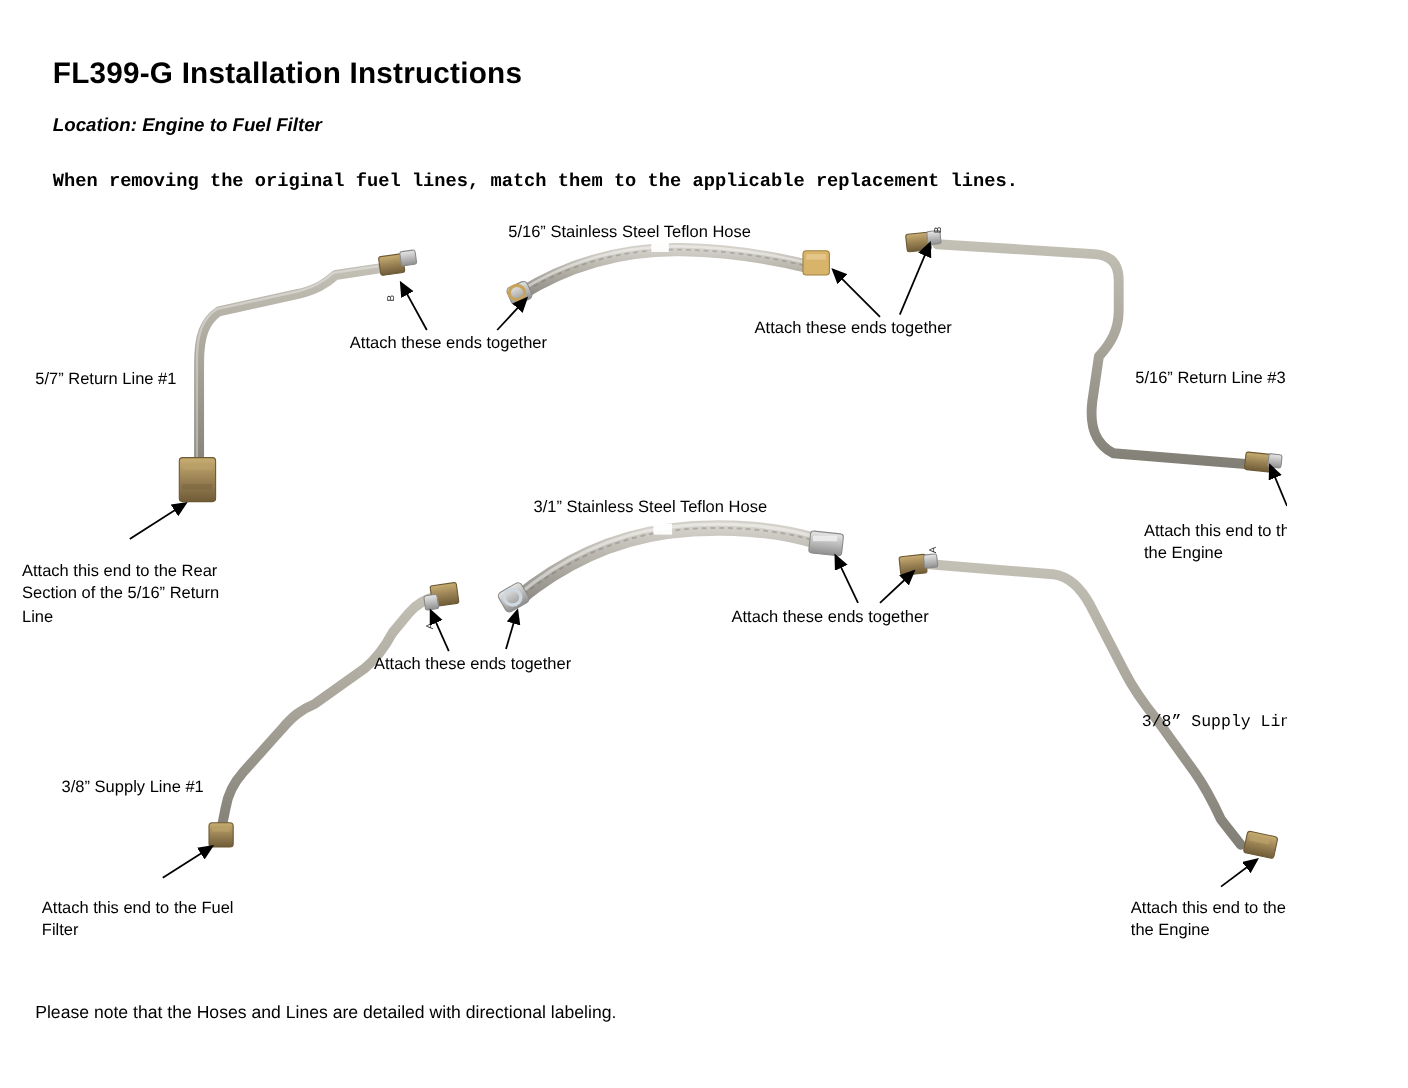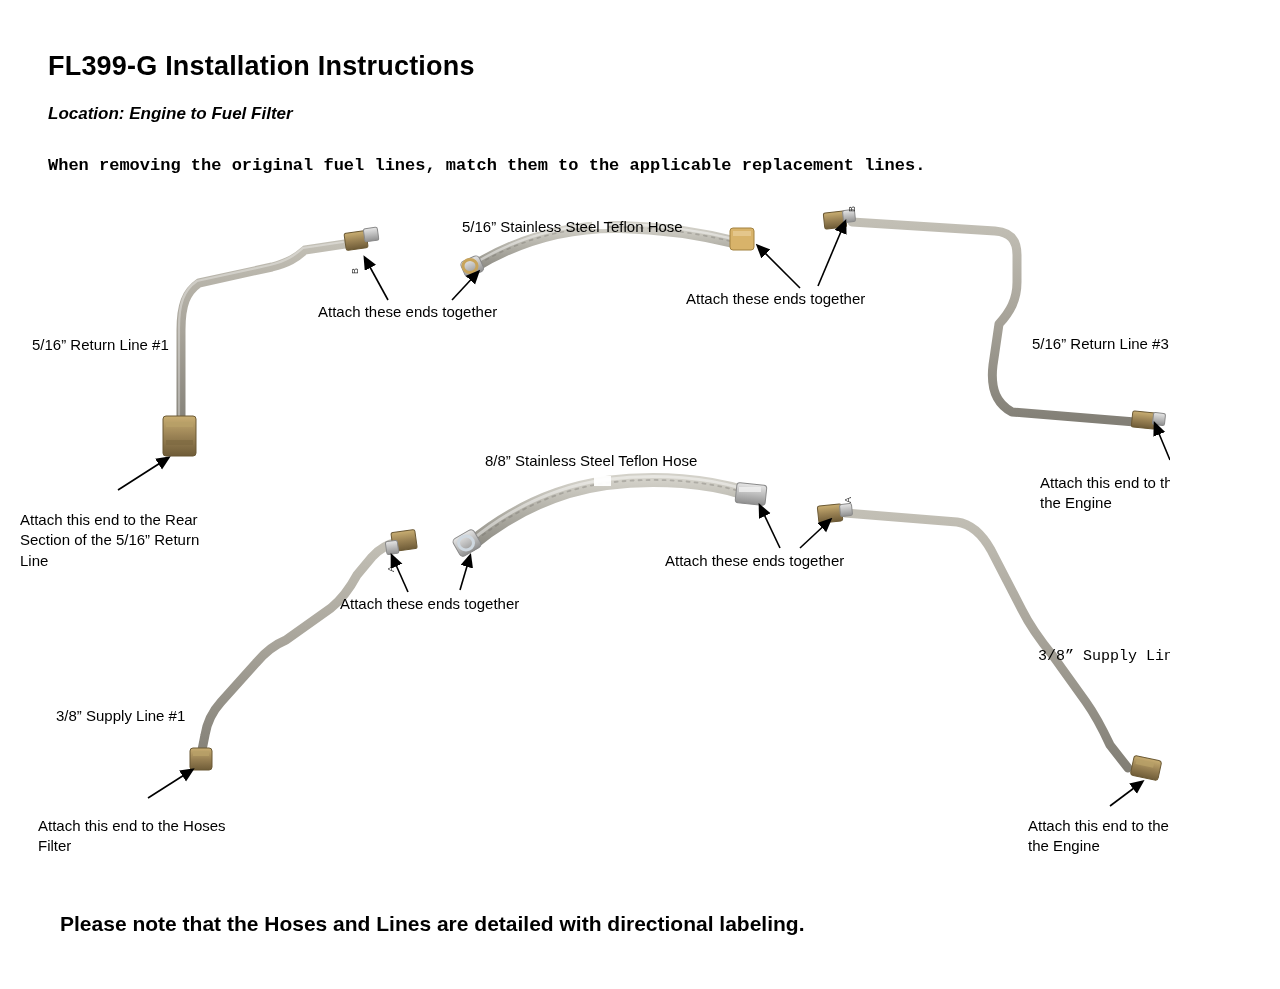--- a/index.html
+++ b/index.html
@@ -38,24 +38,24 @@
     font-style: italic;
   }
   #match-note {
     left: 48px;
     top: 155px;
     font-size: 17px;
     font-weight: bold;
     font-family: Liberation Mono, monospace;
   }
   #footer-1 {
-    left: 60px;
+    left: 32px;
     top: 911px;
-    font-size: 21px;
-    font-weight: bold;
+    font-size: 16px;
+    font-weight: normal;
   }
   #footer-2 {
     left: 48px;
     top: 932px;
     font-size: 16px;
     font-weight: bold;
   }
   .lbl {
     position: absolute;
     font-size: 15px;
@@ -207,36 +207,36 @@
 
       <path d="M780,548 L760,506" marker-end="url(#arrowhead)"></path>
       <path d="M800,548 L830,520" marker-end="url(#arrowhead)"></path>
 
       <path d="M148,798 L192,770" marker-end="url(#arrowhead)"></path>
 
       <path d="M1110,806 L1142,782" marker-end="url(#arrowhead)"></path>
     </g>
   </svg>
 
-  <div class="lbl" style="left:462px; top:201px;margin-top:16px;">5/16” Stainless Steel Teflon Hose</div>
-  <div class="lbl" style="left:32px; top:335px;">5/16” Return Line #1</div>
+  <div class="lbl" style="left:462px; top:201px;">5/16” Stainless Steel Teflon Hose</div>
+  <div class="lbl" style="left:32px; top:335px;">5/7” Return Line #1</div>
   <div class="lbl" style="left:1032px; top:334px;">5/16” Return Line #3</div>
   <div class="lbl" style="left:318px; top:302px;">Attach these ends together</div>
   <div class="lbl" style="left:686px; top:289px;">Attach these ends together</div>
   <div class="lbl" style="left:20px; top:510px;">Attach this end to the Rear
 Section of the 5/16” Return
 Line</div>
   <div class="lbl" style="left:1040px; top:473px;">Attach this end to the back of
 the Engine</div>
 
-  <div class="lbl" style="left:485px; top:451px;">8/8” Stainless Steel Teflon Hose</div>
+  <div class="lbl" style="left:485px; top:451px;">3/1” Stainless Steel Teflon Hose</div>
   <div class="lbl" style="left:56px; top:706px;">3/8” Supply Line #1</div>
   <div class="lbl" style="left:1038px; top:647px;font-family:Liberation Mono, monospace;">3/8” Supply Line #2</div>
   <div class="lbl" style="left:340px; top:594px;">Attach these ends together</div>
   <div class="lbl" style="left:665px; top:551px;">Attach these ends together</div>
-  <div class="lbl" style="left:38px; top:816px;">Attach this end to the Hoses
+  <div class="lbl" style="left:38px; top:816px;">Attach this end to the Fuel
 Filter</div>
   <div class="lbl" style="left:1028px; top:816px;">Attach this end to the back of
 the Engine</div>
 
   <div class="txt" id="footer-1">Please note that the Hoses and Lines are detailed with directional labeling.</div>
 
 </div>
 
 </body></html>

